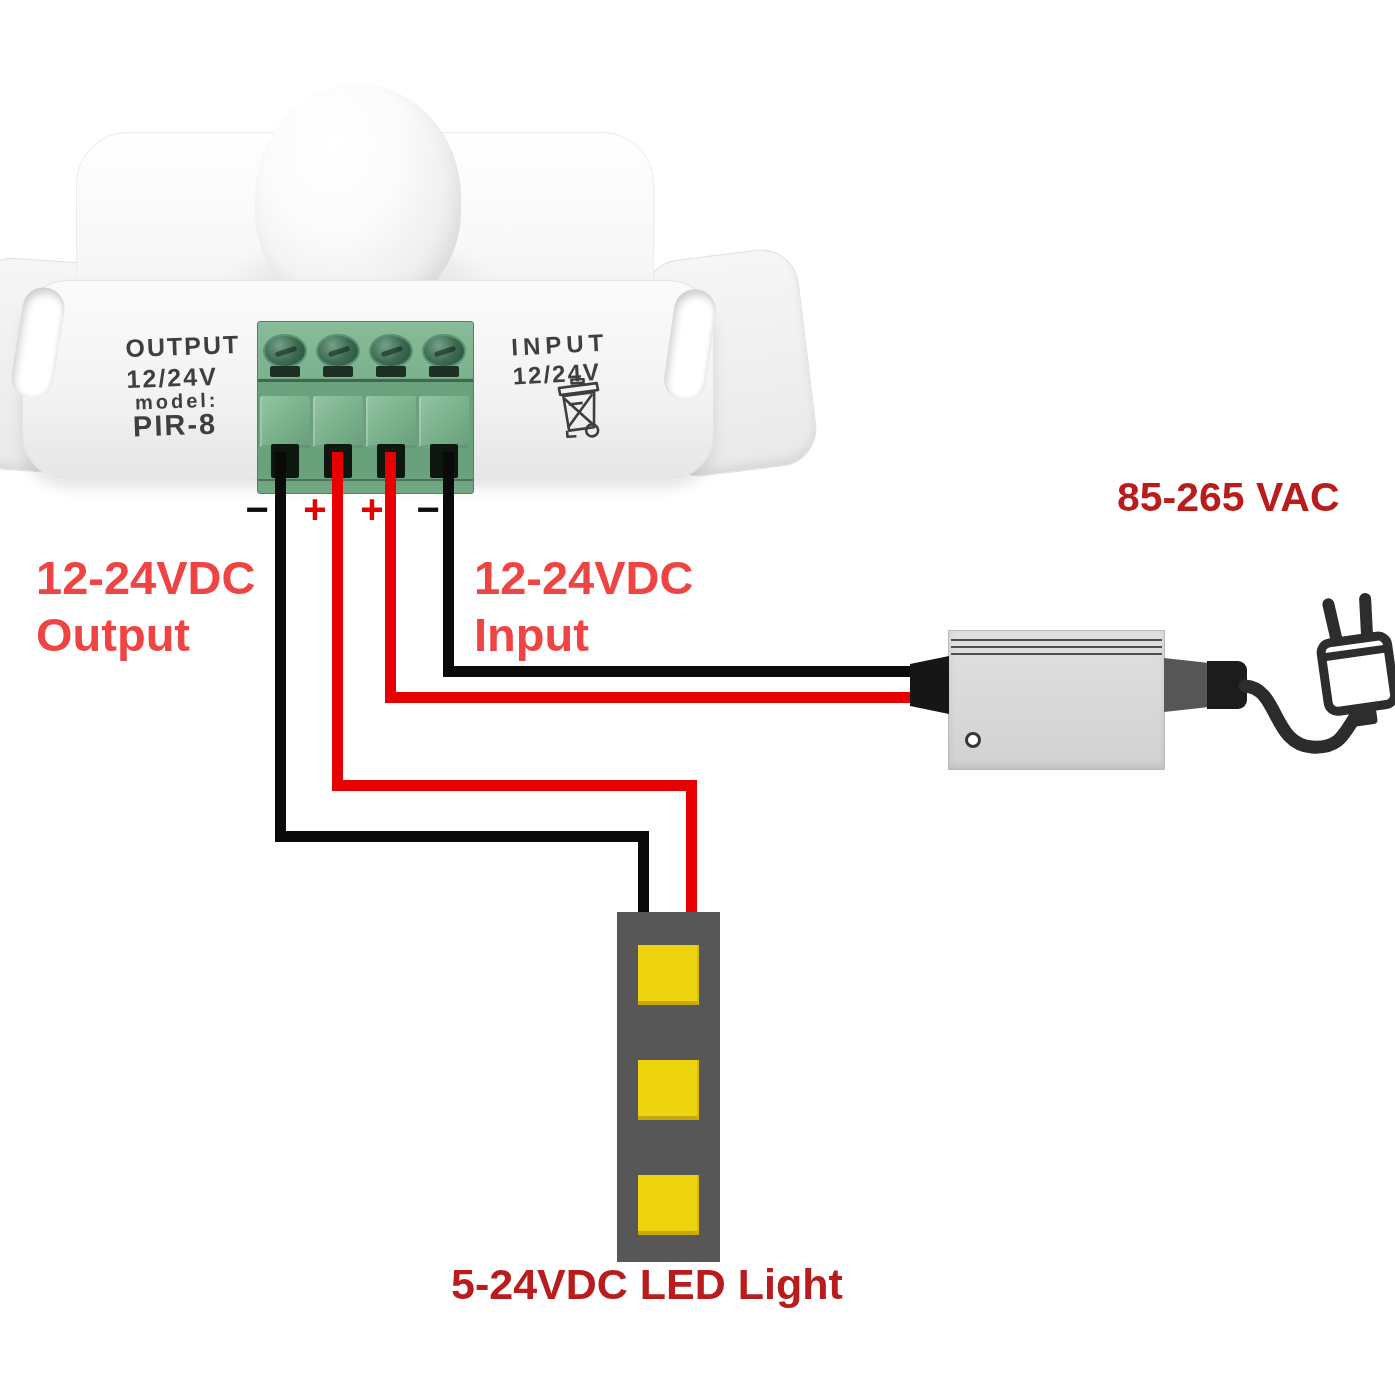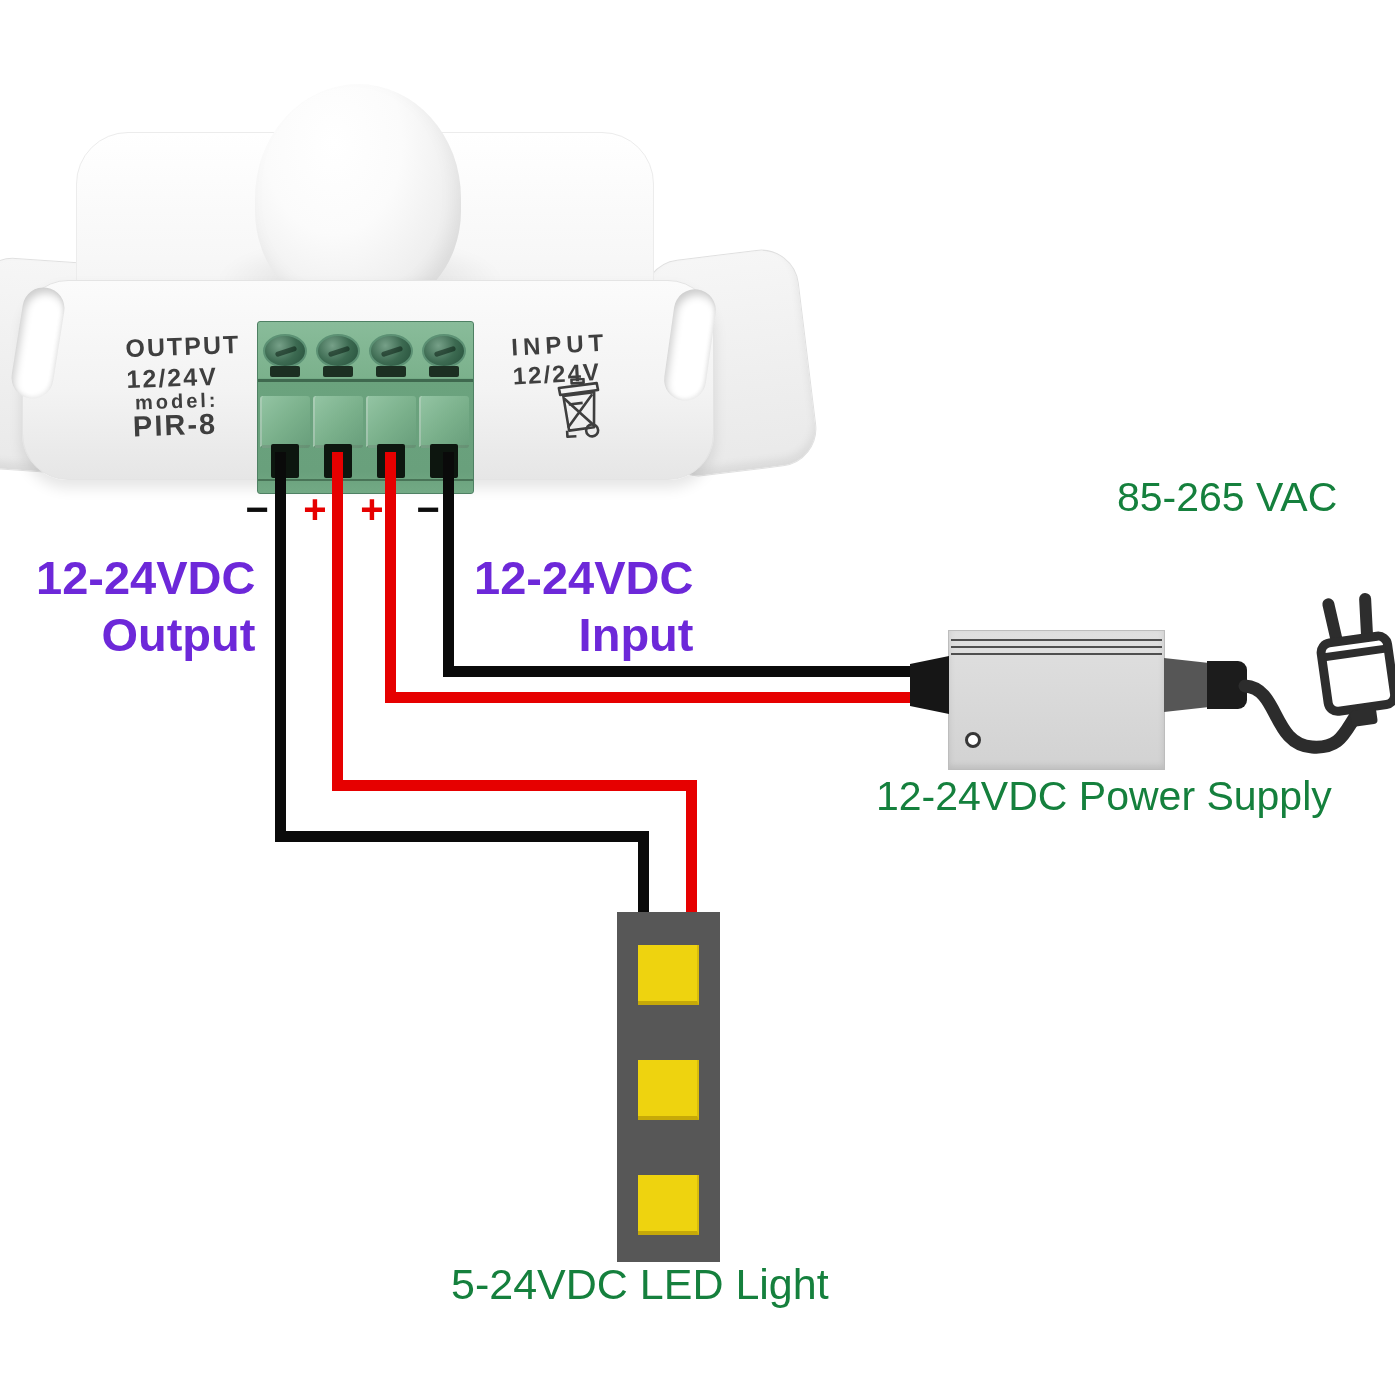--- a/index.html
+++ b/index.html
@@ -41,22 +41,22 @@
        border-left:2px solid rgba(255,255,255,.35);border-bottom:3px solid rgba(0,0,0,.18);box-sizing:border-box;}
   .opening{position:absolute;top:122px;width:28px;height:34px;background:#0d160f;border-radius:2px;}
   
   .wire{position:absolute;}
   .wire.black{background:#0a0a0a;}
   .wire.red{background:#e60000;}
   .pol{position:absolute;transform:translateX(-50%);font-weight:bold;font-size:40px;line-height:44px;}
   .pol.minus{color:#0d0d0d;}
   .pol.plus{color:#e60000;}
   
-  .biglabel{position:absolute;font-weight:bold;font-size:47px;line-height:57px;color:#6d28d9;text-align:right;}
-  .midlabel{position:absolute;font-weight:normal;font-size:41px;line-height:41px;color:#15803d;}
+  .biglabel{position:absolute;font-weight:bold;font-size:47px;line-height:57px;color:#ef4444;}
+  .midlabel{position:absolute;font-weight:bold;font-size:41px;line-height:41px;color:#b91c1c;}
   
   .psu-box{position:absolute;left:948px;top:630px;width:217px;height:140px;
        background:linear-gradient(180deg,#e0e0e0,#d2d2d2);border:1px solid #bdbdbd;
        box-shadow:inset 0 -3px 6px rgba(0,0,0,.10);box-sizing:border-box;}
   .vent{position:absolute;left:2px;right:2px;height:2px;background:#4f4f4f;}
   .psu-led{position:absolute;left:965px;top:732px;width:10px;height:10px;border-radius:50%;
        background:#ffffff;border:3px solid #373737;}
   .conn-left{position:absolute;left:910px;top:656px;width:39px;height:58px;background:#161616;
        clip-path:polygon(100% 0,100% 100%,0 86%,0 14%);}
   .conn-right-gray{position:absolute;left:1164px;top:658px;width:43px;height:54px;background:#565656;
@@ -170,21 +170,20 @@
     <div>12-24VDC</div>
     <div>Output</div>
   </div>
   <div class="biglabel" style="left:474px;top:549px;">
     <div>12-24VDC</div>
     <div>Input</div>
   </div>
   <div class="midlabel" style="left:1117px;top:477px;line-height:40px;">
     <div>85-265 VAC</div>
   </div>
-  <div class="midlabel" style="left:876px;top:776px;">12-24VDC Power Supply</div>
   <div class="midlabel" style="left:451px;top:1264px;font-size:43px;">5-24VDC LED Light</div>
 
   <div>
     <div class="psu-box">
       <div class="vent" style="top:8px;"></div>
       <div class="vent" style="top:15px;"></div>
       <div class="vent" style="top:22px;"></div>
     </div>
     <div class="psu-led"></div>
     <div class="conn-left"></div>

